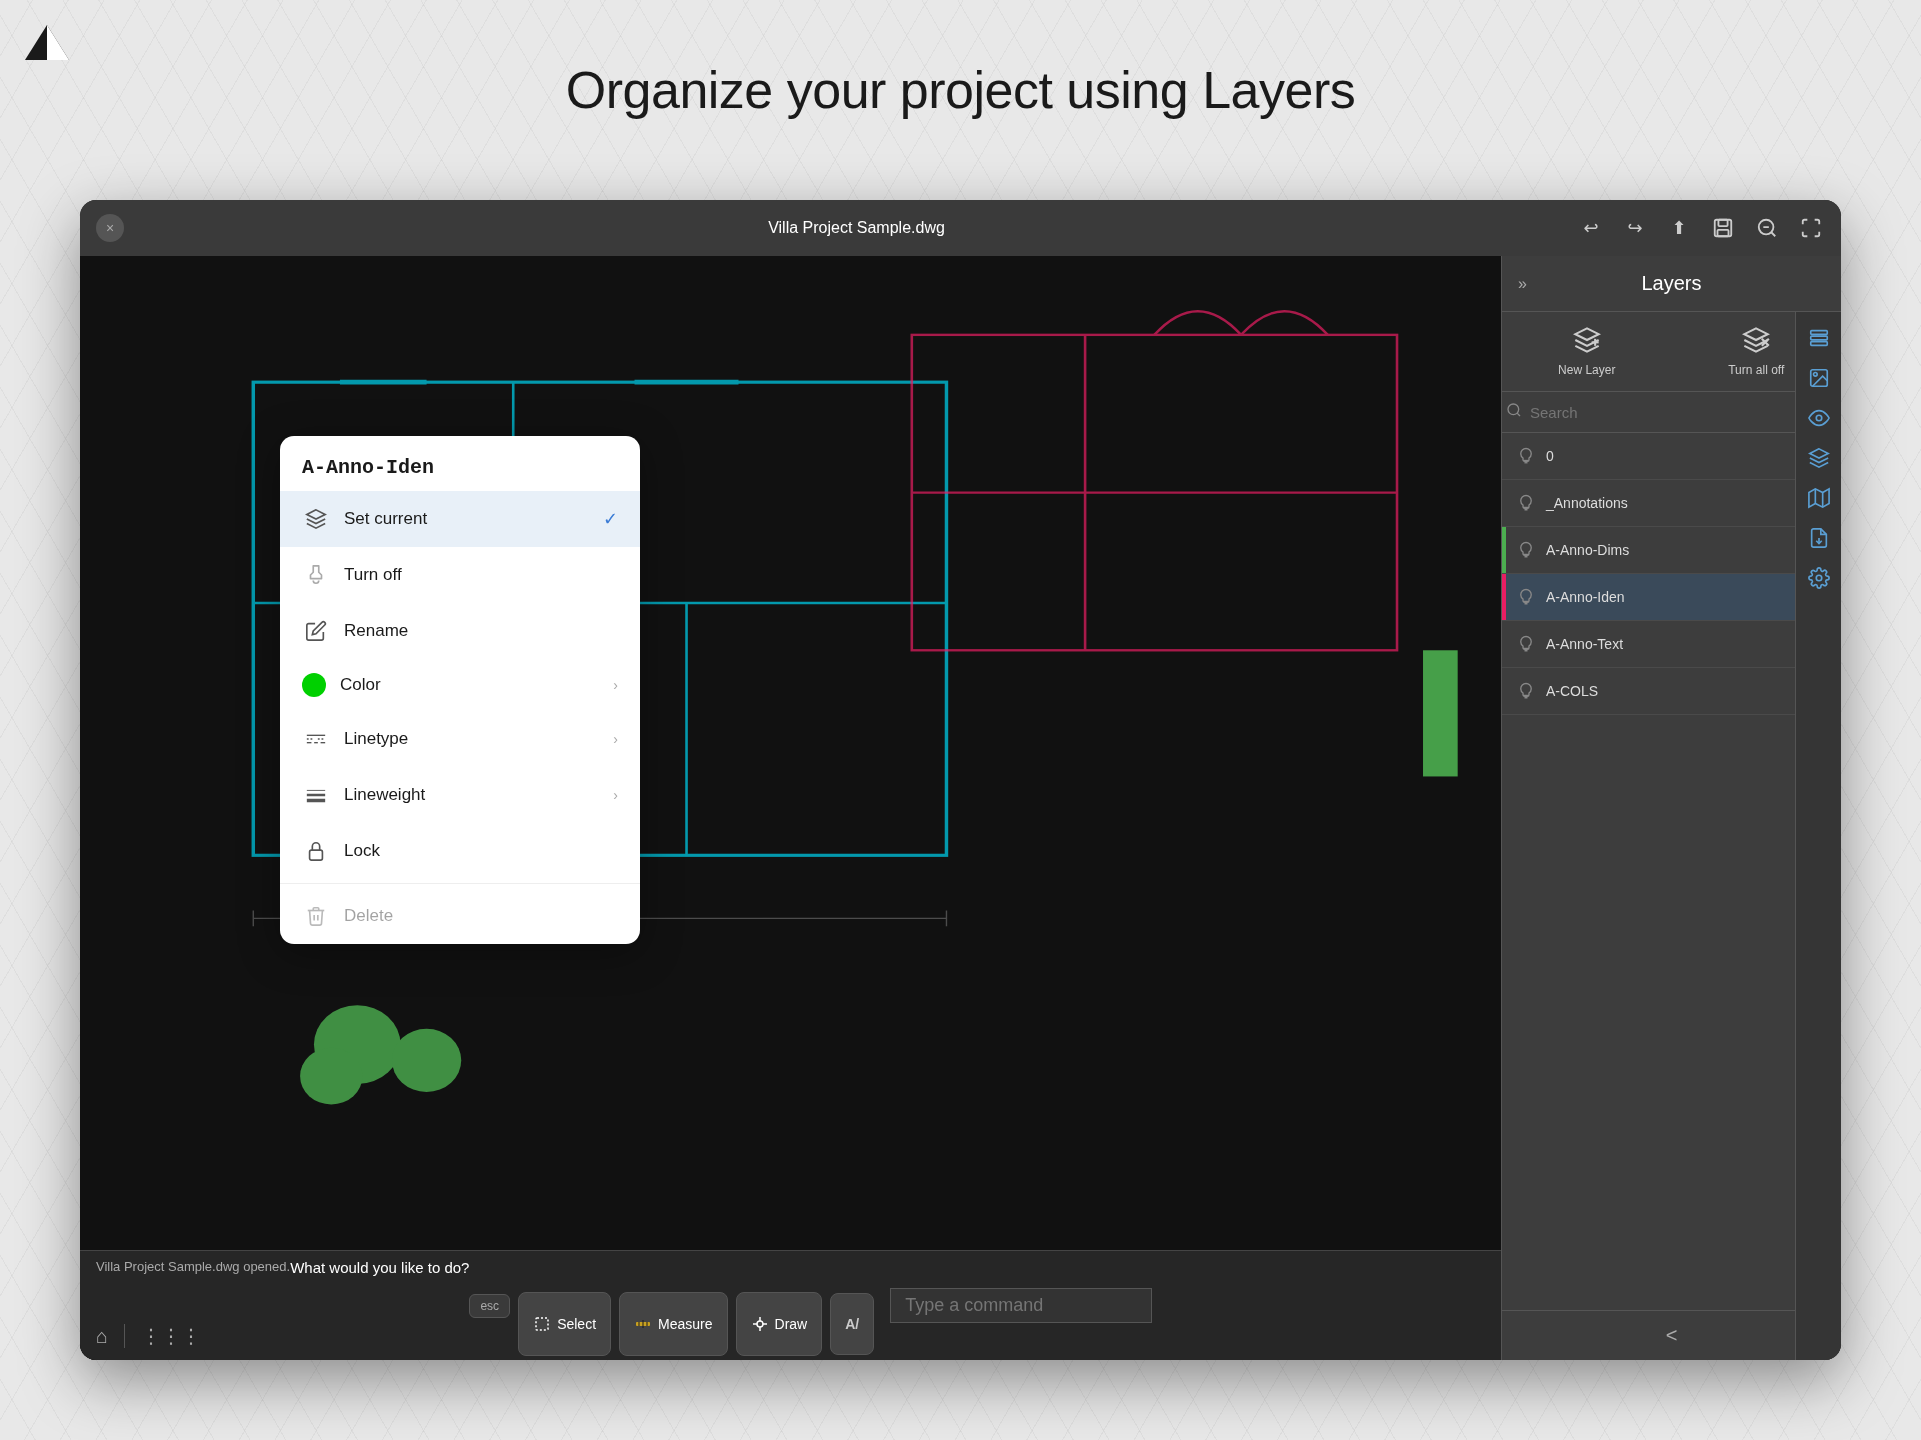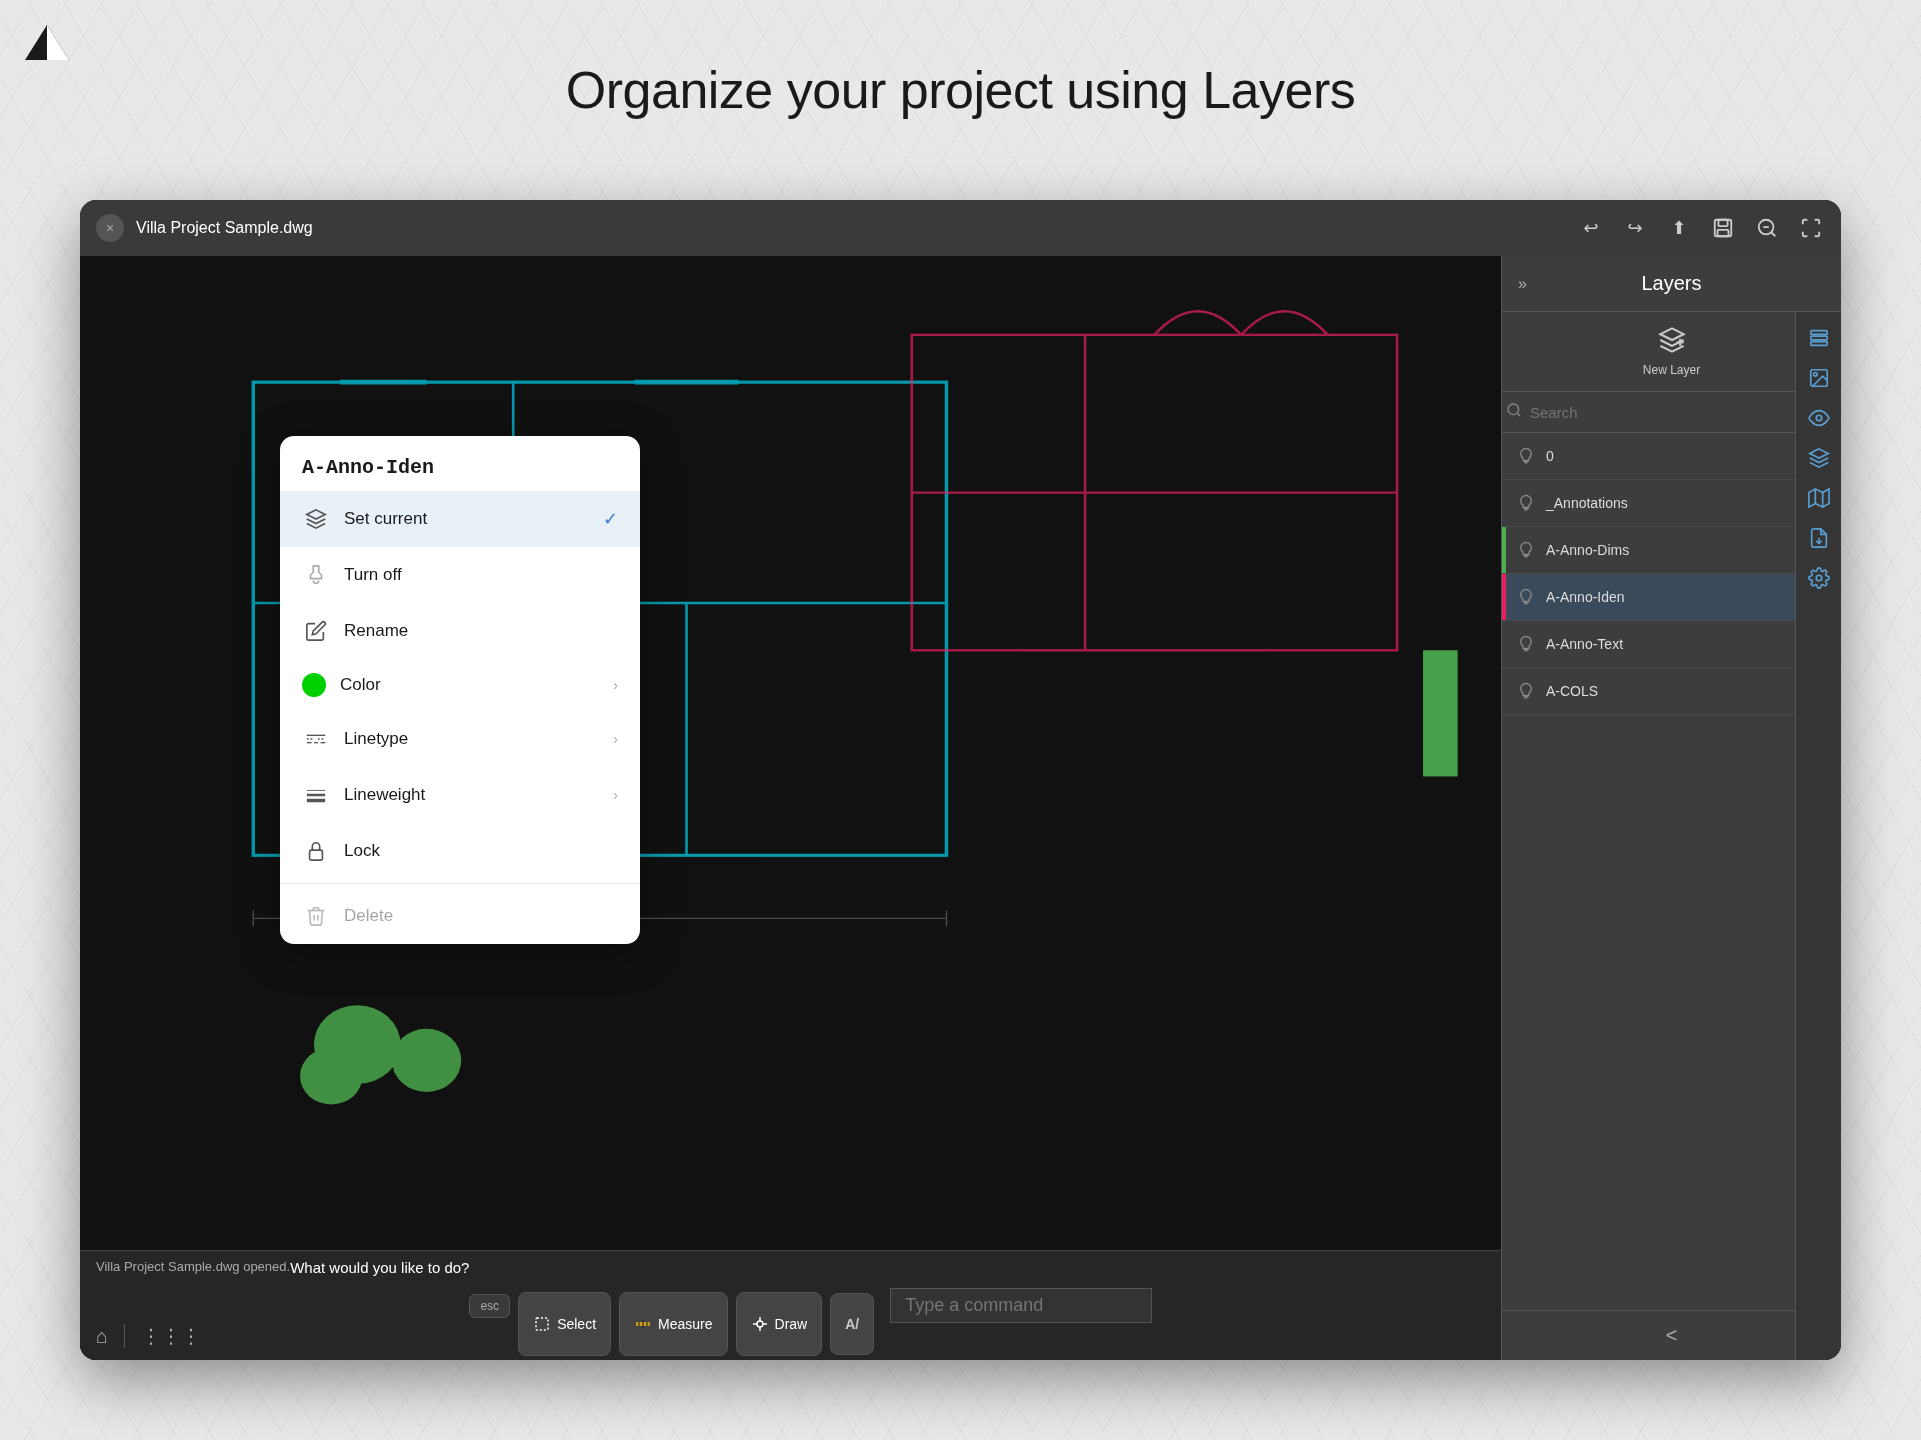--- a/index.html
+++ b/index.html
@@ -82,20 +82,21 @@
       color: #aaa;
       font-size: 14px;
       margin-right: 12px;
     }
 
     .title-bar-filename {
       color: #fff;
       font-size: 16px;
       font-weight: 400;
       flex: 1;
+      text-align: center;
     }
 
     .title-bar-actions {
       display: flex;
       gap: 16px;
       align-items: center;
     }
 
     .title-bar-icon {
       width: 28px;
@@ -698,20 +699,32 @@
             <svg width="28" height="28" viewBox="0 0 24 24" fill="none" stroke="#ccc" stroke-width="1.8">
               <path d="M12 2L2 7l10 5 10-5-10-5z"></path>
               <path d="M2 17l10 5 10-5"></path>
               <path d="M2 12l10 5 10-5"></path>
               <line x1="19" y1="11" x2="19" y2="17"></line>
               <line x1="16" y1="14" x2="22" y2="14"></line>
             </svg>
           </span>
           <span style="color:#ccc;font-size:12px;">New Layer</span>
         </div>
+        <div class="panel-tool-btn">
+          <span class="panel-tool-icon">
+            <svg width="28" height="28" viewBox="0 0 24 24" fill="none" stroke="#ccc" stroke-width="1.8">
+              <path d="M12 2L2 7l10 5 10-5-10-5z"></path>
+              <path d="M2 17l10 5 10-5"></path>
+              <path d="M2 12l10 5 10-5"></path>
+              <line x1="17" y1="11" x2="23" y2="17"></line>
+              <line x1="23" y1="11" x2="17" y2="17"></line>
+            </svg>
+          </span>
+          <span style="color:#ccc;font-size:12px;">Turn all off</span>
+        </div>
       </div>
 
       <div class="panel-search">
         <span class="panel-search-icon">
           <svg width="16" height="16" viewBox="0 0 24 24" fill="none" stroke="#888" stroke-width="2">
             <circle cx="11" cy="11" r="8"></circle>
             <path d="m21 21-4.35-4.35"></path>
           </svg>
         </span>
         <input class="panel-search-input" type="text" placeholder="Search" style="">

